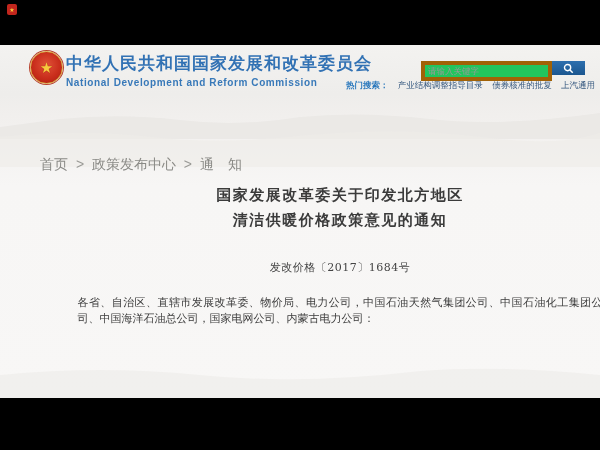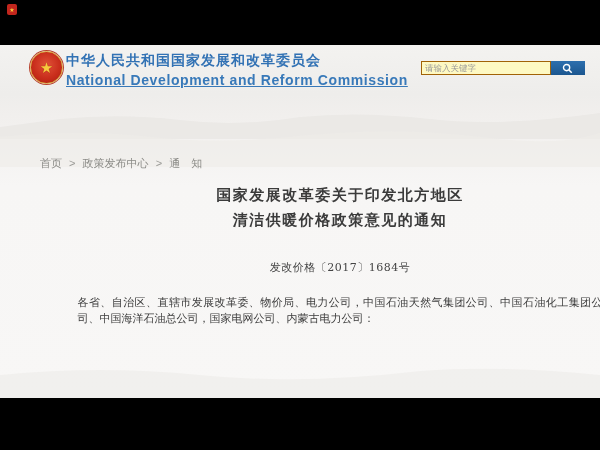--- a/index.html
+++ b/index.html
@@ -17,36 +17,36 @@
   .ridge1{position:absolute;left:0;top:48px;width:600px;height:46px;opacity:.75;}
   .ridge2{position:absolute;left:0;top:62px;width:600px;height:60px;opacity:.6;}
   .ridge3{position:absolute;left:0;top:300px;width:600px;height:54px;opacity:.5;}
   
   .emblem{position:absolute;left:30px;top:51px;width:31px;height:31px;border-radius:50%;
           background:radial-gradient(circle at 50% 42%,#e05138 0%,#c92e1c 55%,#a81d10 100%);
           border:1px solid #d9a43a;box-shadow:0 0 0 1px #b8422e;
           display:flex;align-items:center;justify-content:center;cursor:pointer;}
   .emblem .star{color:#f6c93e;font-size:15px;line-height:15px;text-shadow:0 0 1px #8f1507;}
   .site-names{position:absolute;left:66px;top:52px;cursor:pointer;}
-  .site-cn{font-size:14px;font-weight:bold;color:#3272b4;letter-spacing:1px;white-space:nowrap;}
-  .site-en{font-size:14px;font-weight:bold;color:#3879b9;letter-spacing:.6px;margin-top:2px;white-space:nowrap;text-decoration:underline;}
+  .site-cn{font-size:17px;font-weight:bold;color:#3272b4;letter-spacing:1px;white-space:nowrap;}
+  .site-en{font-size:10px;font-weight:bold;color:#3879b9;letter-spacing:.6px;margin-top:2px;white-space:nowrap;}
   
   .search-box{position:absolute;left:421px;top:61px;width:164px;height:14px;display:flex;}
-  .search-input{width:127px;height:12px;border:1px solid #a16207;background:#fef9c3;
+  .search-input{width:127px;height:12px;border:4px solid #a16207;background:#22c55e;
                 font-size:8.5px;color:#555;padding:0 3px;outline:none;
                 font-family:Liberation Sans, sans-serif;}
   .search-input::placeholder{color:#999;}
   .search-btn{width:36px;height:14px;border:none;cursor:pointer;
               background:linear-gradient(180deg,#2d6fae 0%,#1b568f 100%);
               display:flex;align-items:center;justify-content:center;padding:0;}
   .hot-row{position:absolute;top:80px;right:5px;font-size:8.5px;white-space:nowrap;}
   .hot-label{color:#2c79bd;font-weight:bold;}
   .hot-link{color:#33567e;margin-left:7px;cursor:pointer;text-decoration:none;}
   
-  .crumbs{position:absolute;left:40px;top:111px;font-size:11px;color:#8a8a86;}
+  .crumbs{position:absolute;left:40px;top:111px;font-size:14px;color:#8a8a86;}
   .crumbs .sep{margin:0 4px;color:#9a9a96;}
   .crumb{cursor:pointer;}
   
   .doc{position:absolute;left:0;top:138px;width:600px;
        font-family:"DejaVu Serif","Liberation Serif",serif;color:#333;padding-left:40px;}
   .doc-title{text-align:center;font-size:15px;font-weight:bold;letter-spacing:1.5px;line-height:25px;color:#3b3b3b;}
   .doc-number{text-align:center;font-size:11px;letter-spacing:.5px;margin-top:27px;color:#444;}
   .doc-body{margin:20px auto 0;width:525px;font-size:11px;line-height:16px;text-align:justify;color:#3c3c3c;}
   .doc-body p{margin:0;}
   .indent{text-indent:2em;margin-top:3px;}
@@ -115,15 +115,21 @@
   <div class="search-box">
     <input class="search-input" type="text" placeholder="请输入关键字" style="">
     <button class="search-btn">
       <svg width="11" height="11" viewBox="0 0 12 12">
         <circle cx="5" cy="5" r="3.4" fill="none" stroke="#ffffff" stroke-width="1.5"></circle>
         <line x1="7.6" y1="7.6" x2="10.6" y2="10.6" stroke="#ffffff" stroke-width="1.7"></line>
       </svg>
     </button>
   </div>
 
+  <div class="hot-row">
+    <span class="hot-label">热门搜索：</span>
+    <a class="hot-link">产业结构调整指导目录</a>
+    <a class="hot-link">债券核准的批复</a>
+    <a class="hot-link">上汽通用</a>
+  </div>
 
   <div class="bar-bottom"></div>
 </div>
 
 </body></html>

